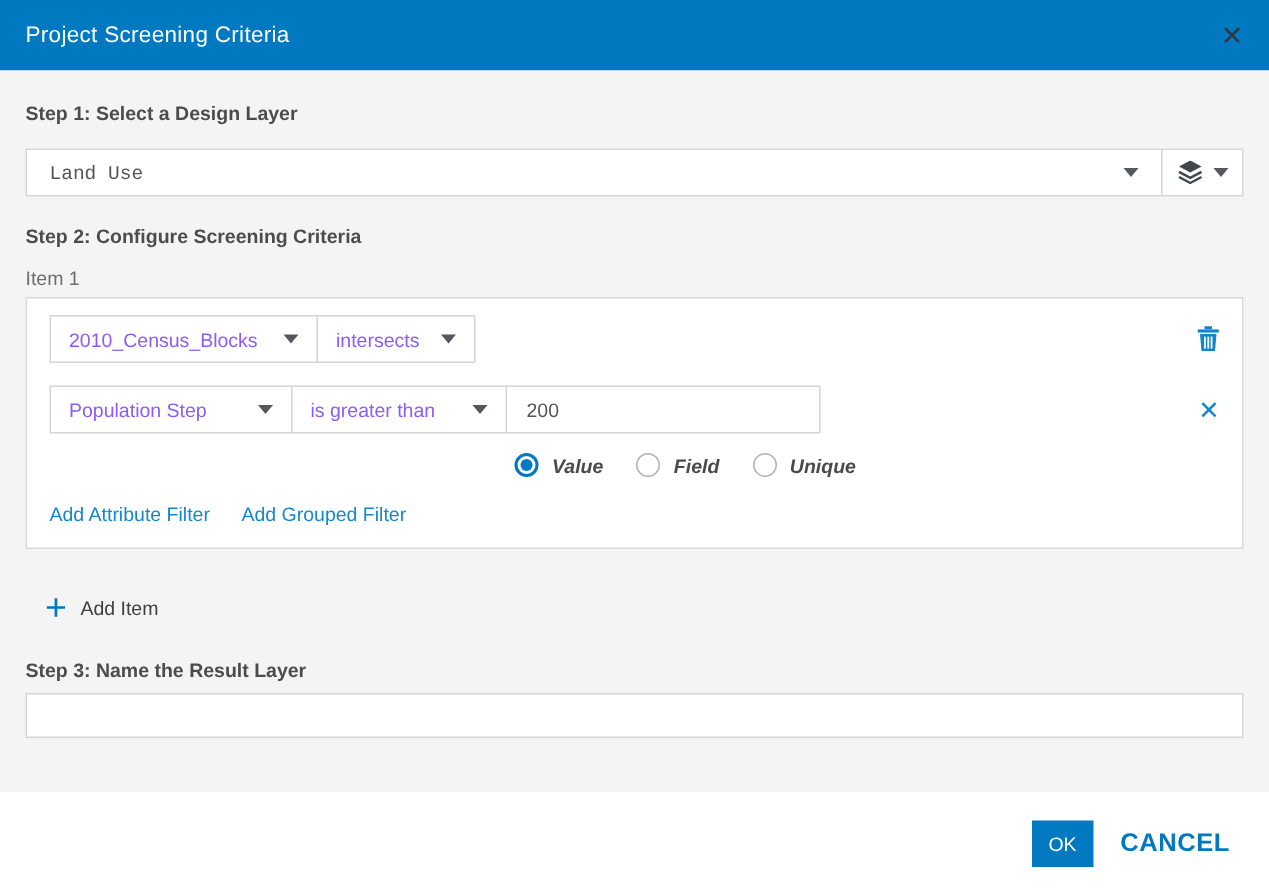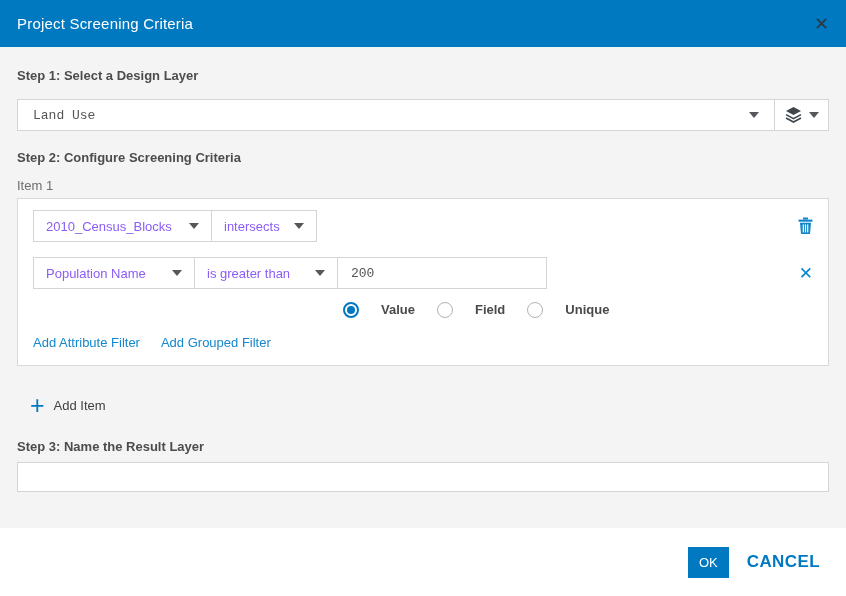--- a/index.html
+++ b/index.html
@@ -31,28 +31,28 @@
   
   .item-box { margin-top:5px; height:168px; background:#fff; border:1px solid #d9d9d9; padding:11px 15px 0; }
   .row { display:flex; align-items:center; justify-content:space-between; }
   .row2 { margin-top:15px; }
   .joined { display:flex; align-items:stretch; height:32px; border:1px solid #d5d5d5; background:#fff; }
   .cell { display:flex; align-items:center; justify-content:space-between; padding:0 12px; font-size:13px; color:#8b5cf6; cursor:pointer; }
   .cell + .cell { border-left:1px solid #d5d5d5; }
   .c-layer { width:177px; } .c-op { width:105px; }
   .c-field { width:160px; } .c-cond { width:143px; }
   .value-cell { border-left:1px solid #d5d5d5; display:flex; align-items:center; }
-  .value-cell input { width:208px; height:100%; border:none; outline:none; font-size:13px; color:#555; padding:0 13px; font-family:Liberation Mono, monospace; background:transparent; }
+  .value-cell input { width:208px; height:100%; border:none; outline:none; font-size:13px; color:#555; padding:0 13px; font-family:Liberation Sans, sans-serif; background:transparent; }
 
   .trash-btn { background:none; border:none; cursor:pointer; padding:0; line-height:0; }
   .remove-x { color:#0f86cf; font-size:17px; line-height:1; cursor:pointer; }
 
   
   .radio-row { margin-top:13px; margin-left:310px; display:flex; align-items:center; }
-  .radio-opt { display:flex; gap:22px; cursor:pointer; }
+  .radio-opt { display:flex; align-items:center; gap:9px; cursor:pointer;font-style:italic; }
   .radio-opt + .radio-opt { margin-left:22px; }
   .radio { width:16px; height:16px; border-radius:50%; border:1px solid #b3b3b3; background:#fff; flex:0 0 16px; }
   .radio.selected { border:2px solid #0079c1; position:relative; }
   .radio.selected::after { content:""; position:absolute; left:2px; top:2px; right:2px; bottom:2px; border-radius:50%; background:#0079c1; }
   .radio-label { font-size:13px; font-weight:bold; color:#4a4a4a; }
 
   .links-row { margin-top:17px; display:flex; gap:21px; }
   .link { color:#1487cd; font-size:13px; text-decoration:none; cursor:pointer; }
 
   
@@ -124,21 +124,21 @@
               <rect x="6.9" y="7.4" width="1.2" height="8" fill="#fff"></rect>
               <rect x="9.1" y="7.4" width="1.2" height="8" fill="#fff"></rect>
             </svg>
           </span>
         </button>
       </div>
 
       <div class="row row2">
         <div class="joined">
           <div class="cell c-field">
-            <span>Population Name</span>
+            <span>Population Step</span>
             <span class="caret"></span>
           </div>
           <div class="cell c-cond">
             <span>is greater than</span>
             <span class="caret"></span>
           </div>
           <div class="value-cell">
             <input type="text" value="200" style="">
           </div>
         </div>

